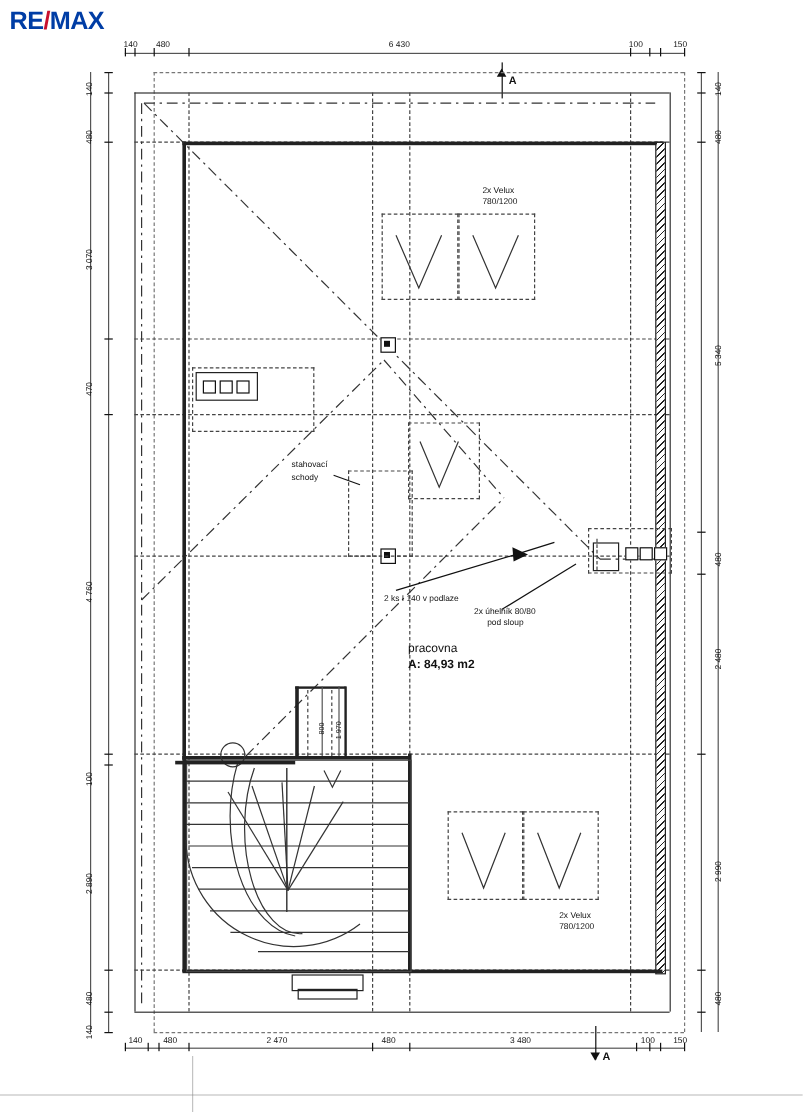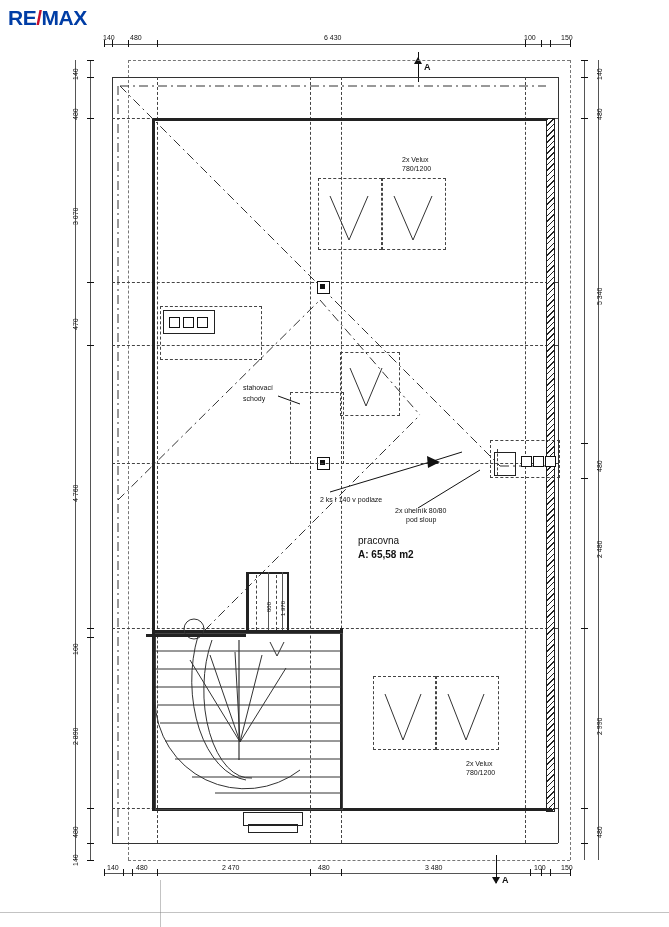--- a/index.html
+++ b/index.html
@@ -24,21 +24,21 @@
   .dash-v{position:absolute;width:0;border-left:1px dashed #777;}
   .dd-h{position:absolute;height:0;border-top:1px dashed #444;}
   .dd-v{position:absolute;width:0;border-left:1px dashed #444;}
   .wall{position:absolute;background:#222;}
   .hatch{position:absolute;
      background:repeating-linear-gradient(135deg,#222 0 1px,#fff 1px 4px);
      border:1px solid #222;}
   .txt{position:absolute;font-size:7px;color:#111;white-space:nowrap;
        font-family:"Liberation Sans", sans-serif;}
   .txt.rot{transform:rotate(-90deg);transform-origin:0 0;}
-  .txt.big{font-size:10px;margin-left:18px;}
+  .txt.big{font-size:10px;}
   .txt.b{font-weight:bold;}
   .tick{position:absolute;width:1px;height:7px;background:#111;}
   .tickh{position:absolute;height:1px;width:7px;background:#111;}
   .arrowT{position:absolute;width:0;height:0;
      border-left:4px solid transparent;border-right:4px solid transparent;
      border-bottom:7px solid #111;}
   .arrowD{position:absolute;width:0;height:0;
      border-left:4px solid transparent;border-right:4px solid transparent;
      border-top:7px solid #111;}
   .box{position:absolute;border:1px solid #222;}
@@ -251,21 +251,21 @@
     <line x1="330" y1="492" x2="430" y2="462" stroke="#111" stroke-width="1"></line>
     <line x1="430" y1="462" x2="462" y2="452" stroke="#111" stroke-width="1"></line>
     <polygon points="427,456 440,462 428,468" fill="#111"></polygon>
     <line x1="418" y1="508" x2="480" y2="470" stroke="#111" stroke-width="1"></line>
   </svg>
   <div class="txt" style="left:320px;top:496px;">2 ks I 140 v podlaze</div>
   <div class="txt" style="left:395px;top:507px;">2x úhelník 80/80</div>
   <div class="txt" style="left:406px;top:516px;">pod sloup</div>
 
   <div class="txt big" style="left:340px;top:535px;">pracovna</div>
-  <div class="txt big b" style="left:340px;top:549px;">A: 65,58 m2</div>
+  <div class="txt big b" style="left:340px;top:549px;">A: 84,93 m2</div>
 
   <div class="box" style="left:155px;top:633px;width:186px;height:175px;border-color:#444;"></div>
 
   <div class="wall" style="left:246px;top:572px;width:3px;height:58px;"></div>
   <div class="wall" style="left:246px;top:572px;width:42px;height:2px;"></div>
   <div class="wall" style="left:287px;top:572px;width:2px;height:58px;"></div>
   <div class="dd-v" style="left:256px;top:575px;height:55px;"></div>
   <div class="dd-v" style="left:276px;top:575px;height:55px;"></div>
 
   <div class="ln v thin" style="left:268px;top:572px;height:58px;"></div>

